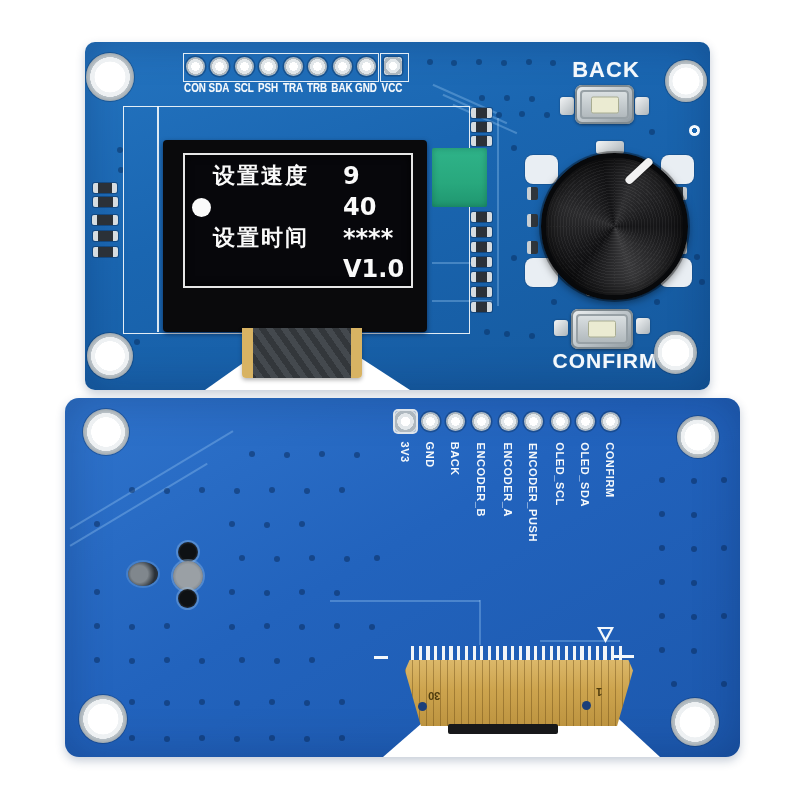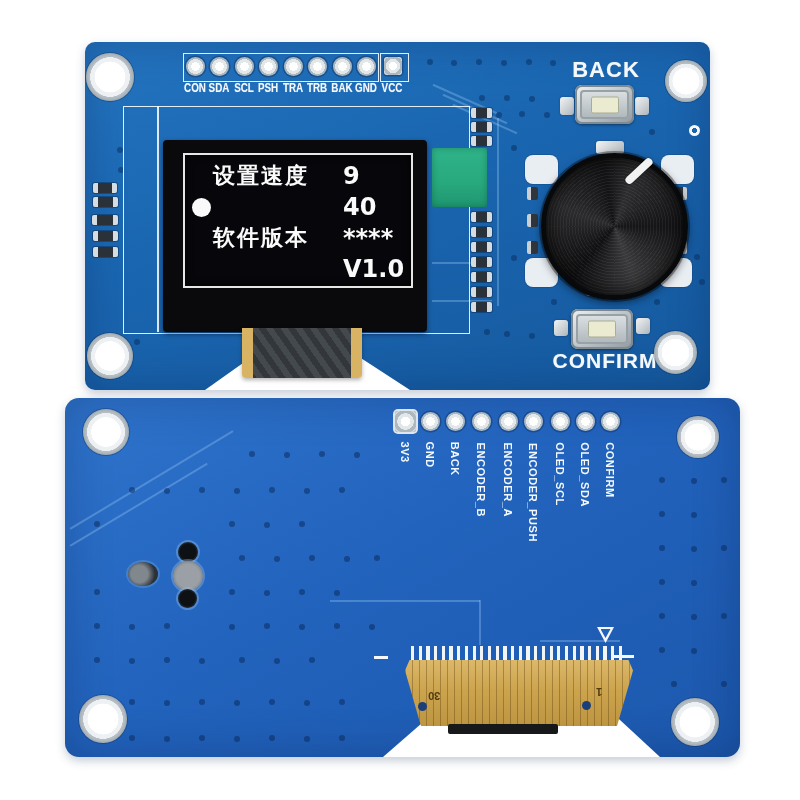--- a/index.html
+++ b/index.html
@@ -208,21 +208,21 @@
         <span class="oled-value">9</span>
       </div>
       <div class="oled-row sel" style="top:37px;">
         <span class="oled-bullet">
             <span class="dot"></span>
           </span>
         <span class="oled-value">40</span>
       </div>
       <div class="oled-row" style="top:68px;">
         <span class="oled-bullet"></span>
-        <span class="oled-label">软件版本</span>
+        <span class="oled-label">设置时间</span>
         <span class="oled-value">****</span>
       </div>
       <div class="oled-row" style="top:99px;">
         <span class="oled-bullet"></span>
         <span class="oled-value">V1.0</span>
       </div>
     </div>
   </div>
   <div id="oled-ribbon" class="abs"></div>
   <div id="green-tab" class="abs"></div>

